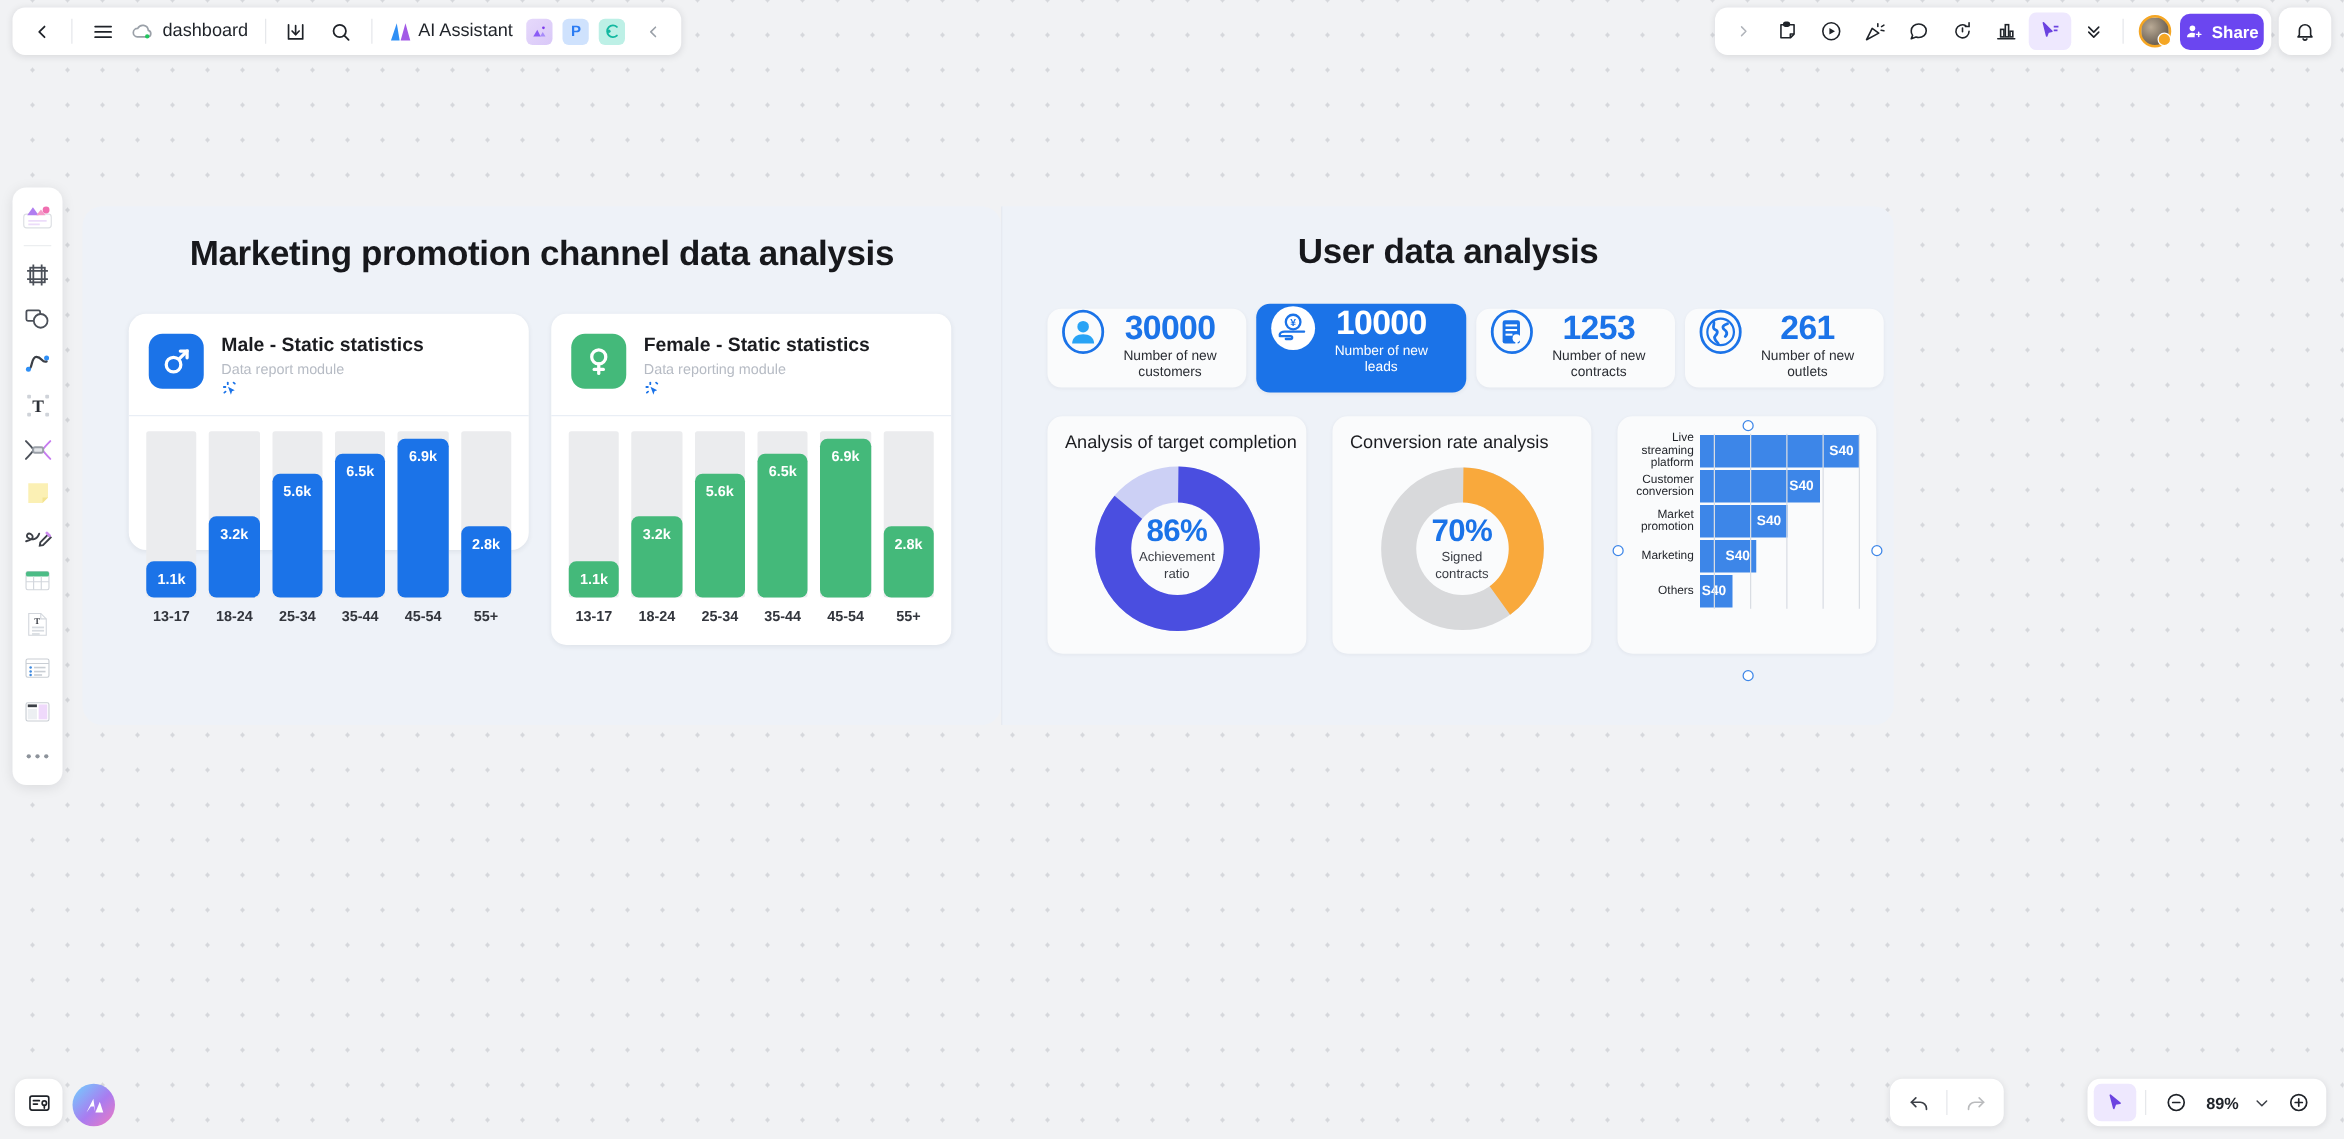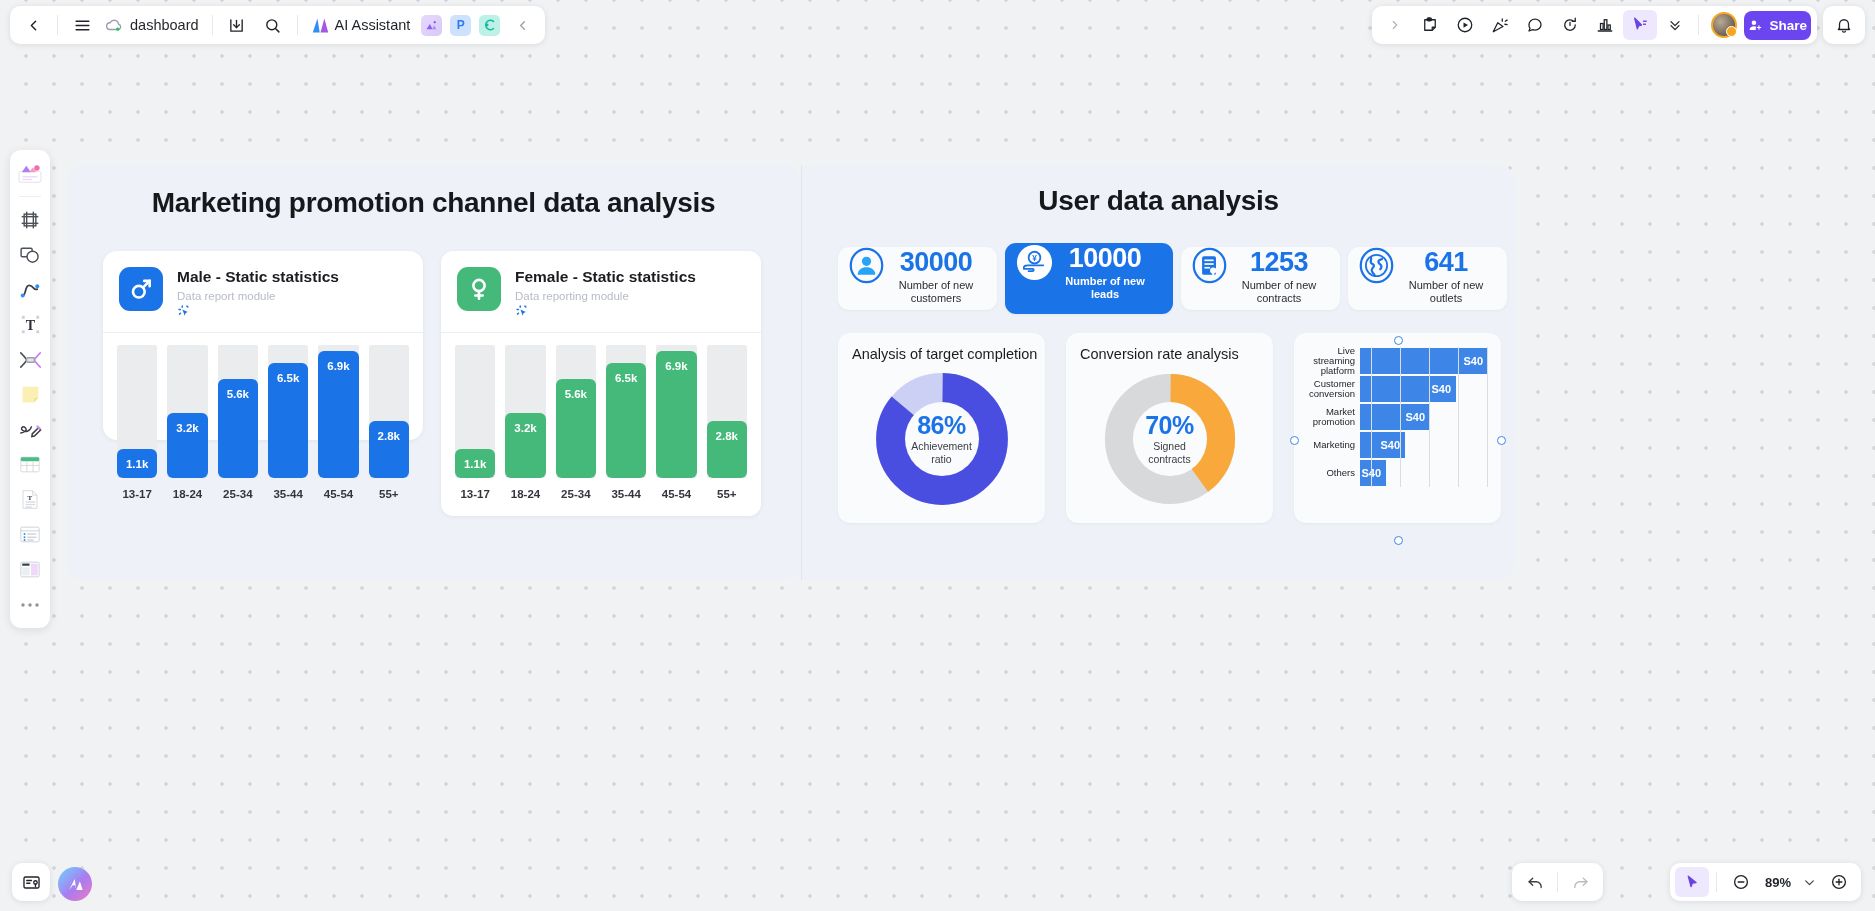--- a/index.html
+++ b/index.html
@@ -121,21 +121,21 @@
   .kpi {
     position: absolute; background: #fafbfc; border-radius: 11px;
     display: flex; align-items: flex-start; gap: 9px; padding: 0 10px;
     box-shadow: 0 1px 3px rgba(30,40,60,.05);
   }
   .kpi.accent { background: #1b73e8; }
   .kpi-text { display: flex; flex-direction: column; align-items: center; line-height: 1.12; }
   .kpi-num { font-size: 27px; font-weight: 700; color: #1b73e8; letter-spacing: -.5px; }
   .kpi-label { font-size: 11px; color: #2a2d33; text-align: center; margin-top: 2px; max-width: 84px; }
   .kpi.accent .kpi-num, .kpi.accent .kpi-label { color: #fff; }
-  .kpi.accent .kpi-label { font-weight: 700; }
+  .kpi.accent .kpi-label { font-weight: 400; }
 
   .mini-card {
     position: absolute; background: #fafbfc; border-radius: 12px;
     box-shadow: 0 1px 3px rgba(30,40,60,.05);
   }
   .mini-title { font-size: 14.5px; font-weight: 500; color: #1b1c20; padding: 13px 0 0 14px; }
 
   .donut-wrap { position: relative; width: 134px; height: 134px; margin: 10px auto 0; }
   .donut-hole {
     position: absolute; left: 50%; top: 50%; transform: translate(-50%,-50%);
@@ -625,21 +625,21 @@
     </div>
   </div>
 
   <div class="kpi" style="left:546px; top:82px; width:159px; height:63px;">
     <svg width="37" height="37" viewBox="0 0 40 40">
         <ellipse cx="20" cy="20" rx="17" ry="18" fill="none" stroke="#1b73e8" stroke-width="2.4"></ellipse>
         <circle cx="20" cy="20" r="11.5" fill="none" stroke="#1b73e8" stroke-width="1.9"></circle>
         <path d="M14 11c1 3-1 4 0 6s4 1 3 4-3 2-2 5 3 3 3 4.5M26 13c-2 1-4 1-4 3s2 2 3 4 0 3-1 4" fill="none" stroke="#1b73e8" stroke-width="2.4" stroke-linecap="round"></path>
       </svg>
     <div class="kpi-text">
-      <div class="kpi-num">641</div>
+      <div class="kpi-num">261</div>
       <div class="kpi-label">Number of new outlets</div>
     </div>
   </div>
 
   <div class="mini-card" style="left:36px; top:168px; width:207px; height:190px;">
     <div class="mini-title">Analysis of target completion</div>
     <div class="donut-wrap">
       <svg width="134" height="134" viewBox="0 0 42 42">
         <circle cx="21" cy="21" r="15.9" fill="none" stroke="#ccd0f5" stroke-width="9.5"></circle>
         <circle cx="21" cy="21" r="15.9" fill="none" stroke="#4a4ee0" stroke-width="9.5" stroke-dasharray="86 14" stroke-dashoffset="25" transform="rotate(0 21 21)"></circle>

